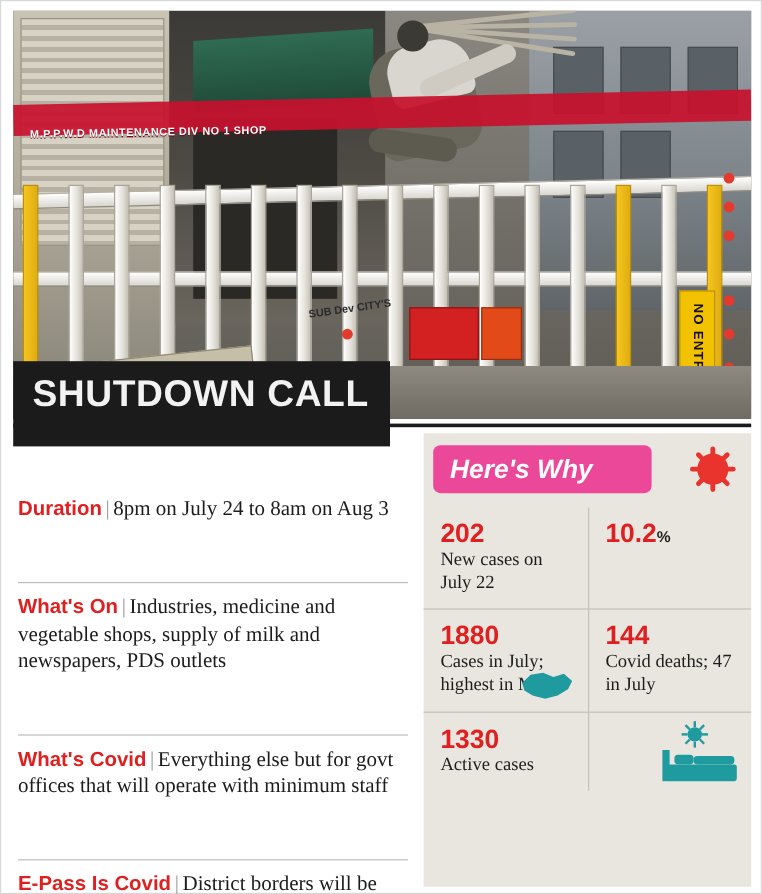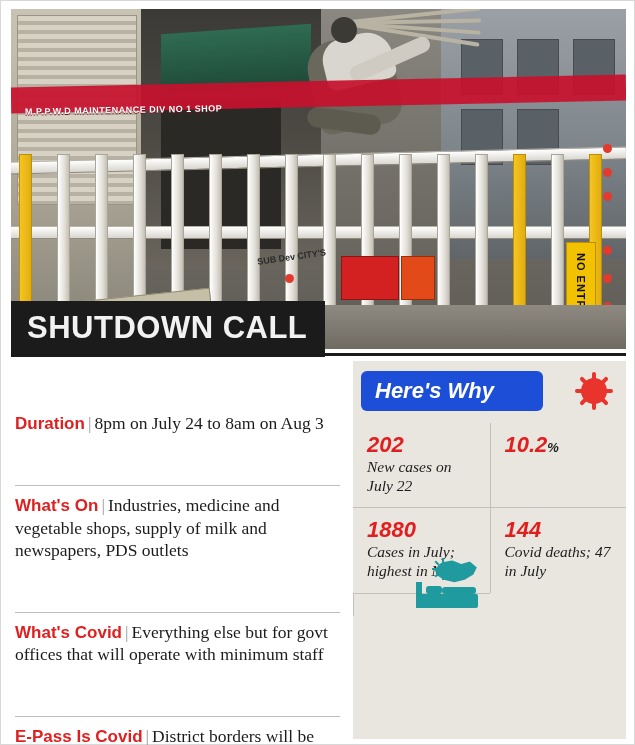--- a/index.html
+++ b/index.html
@@ -157,21 +157,21 @@
   }
   .plank {
     position:absolute; left:20px; bottom:36px; width:180px; height:16px;
     background:#c6bfa8; transform: rotate(-6deg); border:1px solid #8d8773;
   }
 
   
   .headline-bar {
     position:absolute; left:10px; top:300px;
     background:#1b1b1b;
-    padding: 9px 18px 11px 16px;
+    padding: 9px 18px 26px 16px;
   }
   .headline-bar h1 {
     color:#f2f2f2;
     font-size: 31px;
     font-weight: 900;
     letter-spacing: 0.5px;
     font-family: "Liberation Sans", sans-serif;
   }
   .hr-black {
     position:absolute; left:10px; top:352px; width:615px; height:3px; background:#1b1b1b;
@@ -199,36 +199,36 @@
   .bodytxt { font-family:"Liberation Serif", serif; }
 
   
   .right-panel {
     position:absolute; left:352px; top:360px; width:273px; height:378px;
     background:#e9e6e0;
   }
   .hw-pill {
     position:absolute; left:8px; top:10px;
     width: 182px; height: 40px;
-    background:#1d4ed8;
+    background:#ec4899;
     border-radius: 6px;
     display:flex; align-items:center; padding-left:14px;
   }
   .hw-pill span {
     color:#ffffff; font-size:22px; font-weight:bold; font-style:italic;
     font-family:"Liberation Sans", sans-serif;
   }
   .virus {
     position:absolute; right:10px; top:8px; width:44px; height:44px;
   }
   .virus .core { position:absolute; left:9px; top:9px; width:26px; height:26px; background:#e8342c; border-radius:50%; }
   .virus i { position:absolute; left:20px; top:3px; width:4px; height:8px; background:#e8342c; border-radius:2px; transform-origin: 2px 19px; }
 
   .stats { position:absolute; left:0; top:62px; width:273px; }
-  .srow { display:flex;font-style:italic; }
+  .srow { display:flex; }
   .scell {
     width: 50%;
     padding: 10px 10px 12px 14px;
     position:relative;
   }
   .scell.right { border-left:1px solid #c3c0b9; }
   .srow + .srow .scell { border-top:1px solid #c3c0b9; }
   .snum {
     color:#e02020; font-size:22px; font-weight:bold; line-height:1.05;
     font-family:"Liberation Sans", sans-serif;
@@ -397,20 +397,24 @@
             <path d="M6 18 L14 10 L26 8 L36 12 L46 9 L54 16 L50 24 L40 30 L28 33 L16 30 L8 25 Z" fill="#1f9a9f"></path>
           </svg>
         </div>
         <div class="scell right">
           <div class="snum">144</div>
           <div class="sdesc">Covid deaths; 47 in July</div>
         </div>
       </div>
 
       <div class="srow">
+        <div class="scell">
+          <div class="snum">1330</div>
+          <div class="sdesc">Active cases</div>
+        </div>
         <div class="scell right">
           <div class="bed">
             <div class="b-virus">
               <div class="c"></div>
               <i style="transform:rotate(0deg)"></i>
               <i style="transform:rotate(45deg)"></i>
               <i style="transform:rotate(90deg)"></i>
               <i style="transform:rotate(135deg)"></i>
               <i style="transform:rotate(180deg)"></i>
               <i style="transform:rotate(225deg)"></i>

